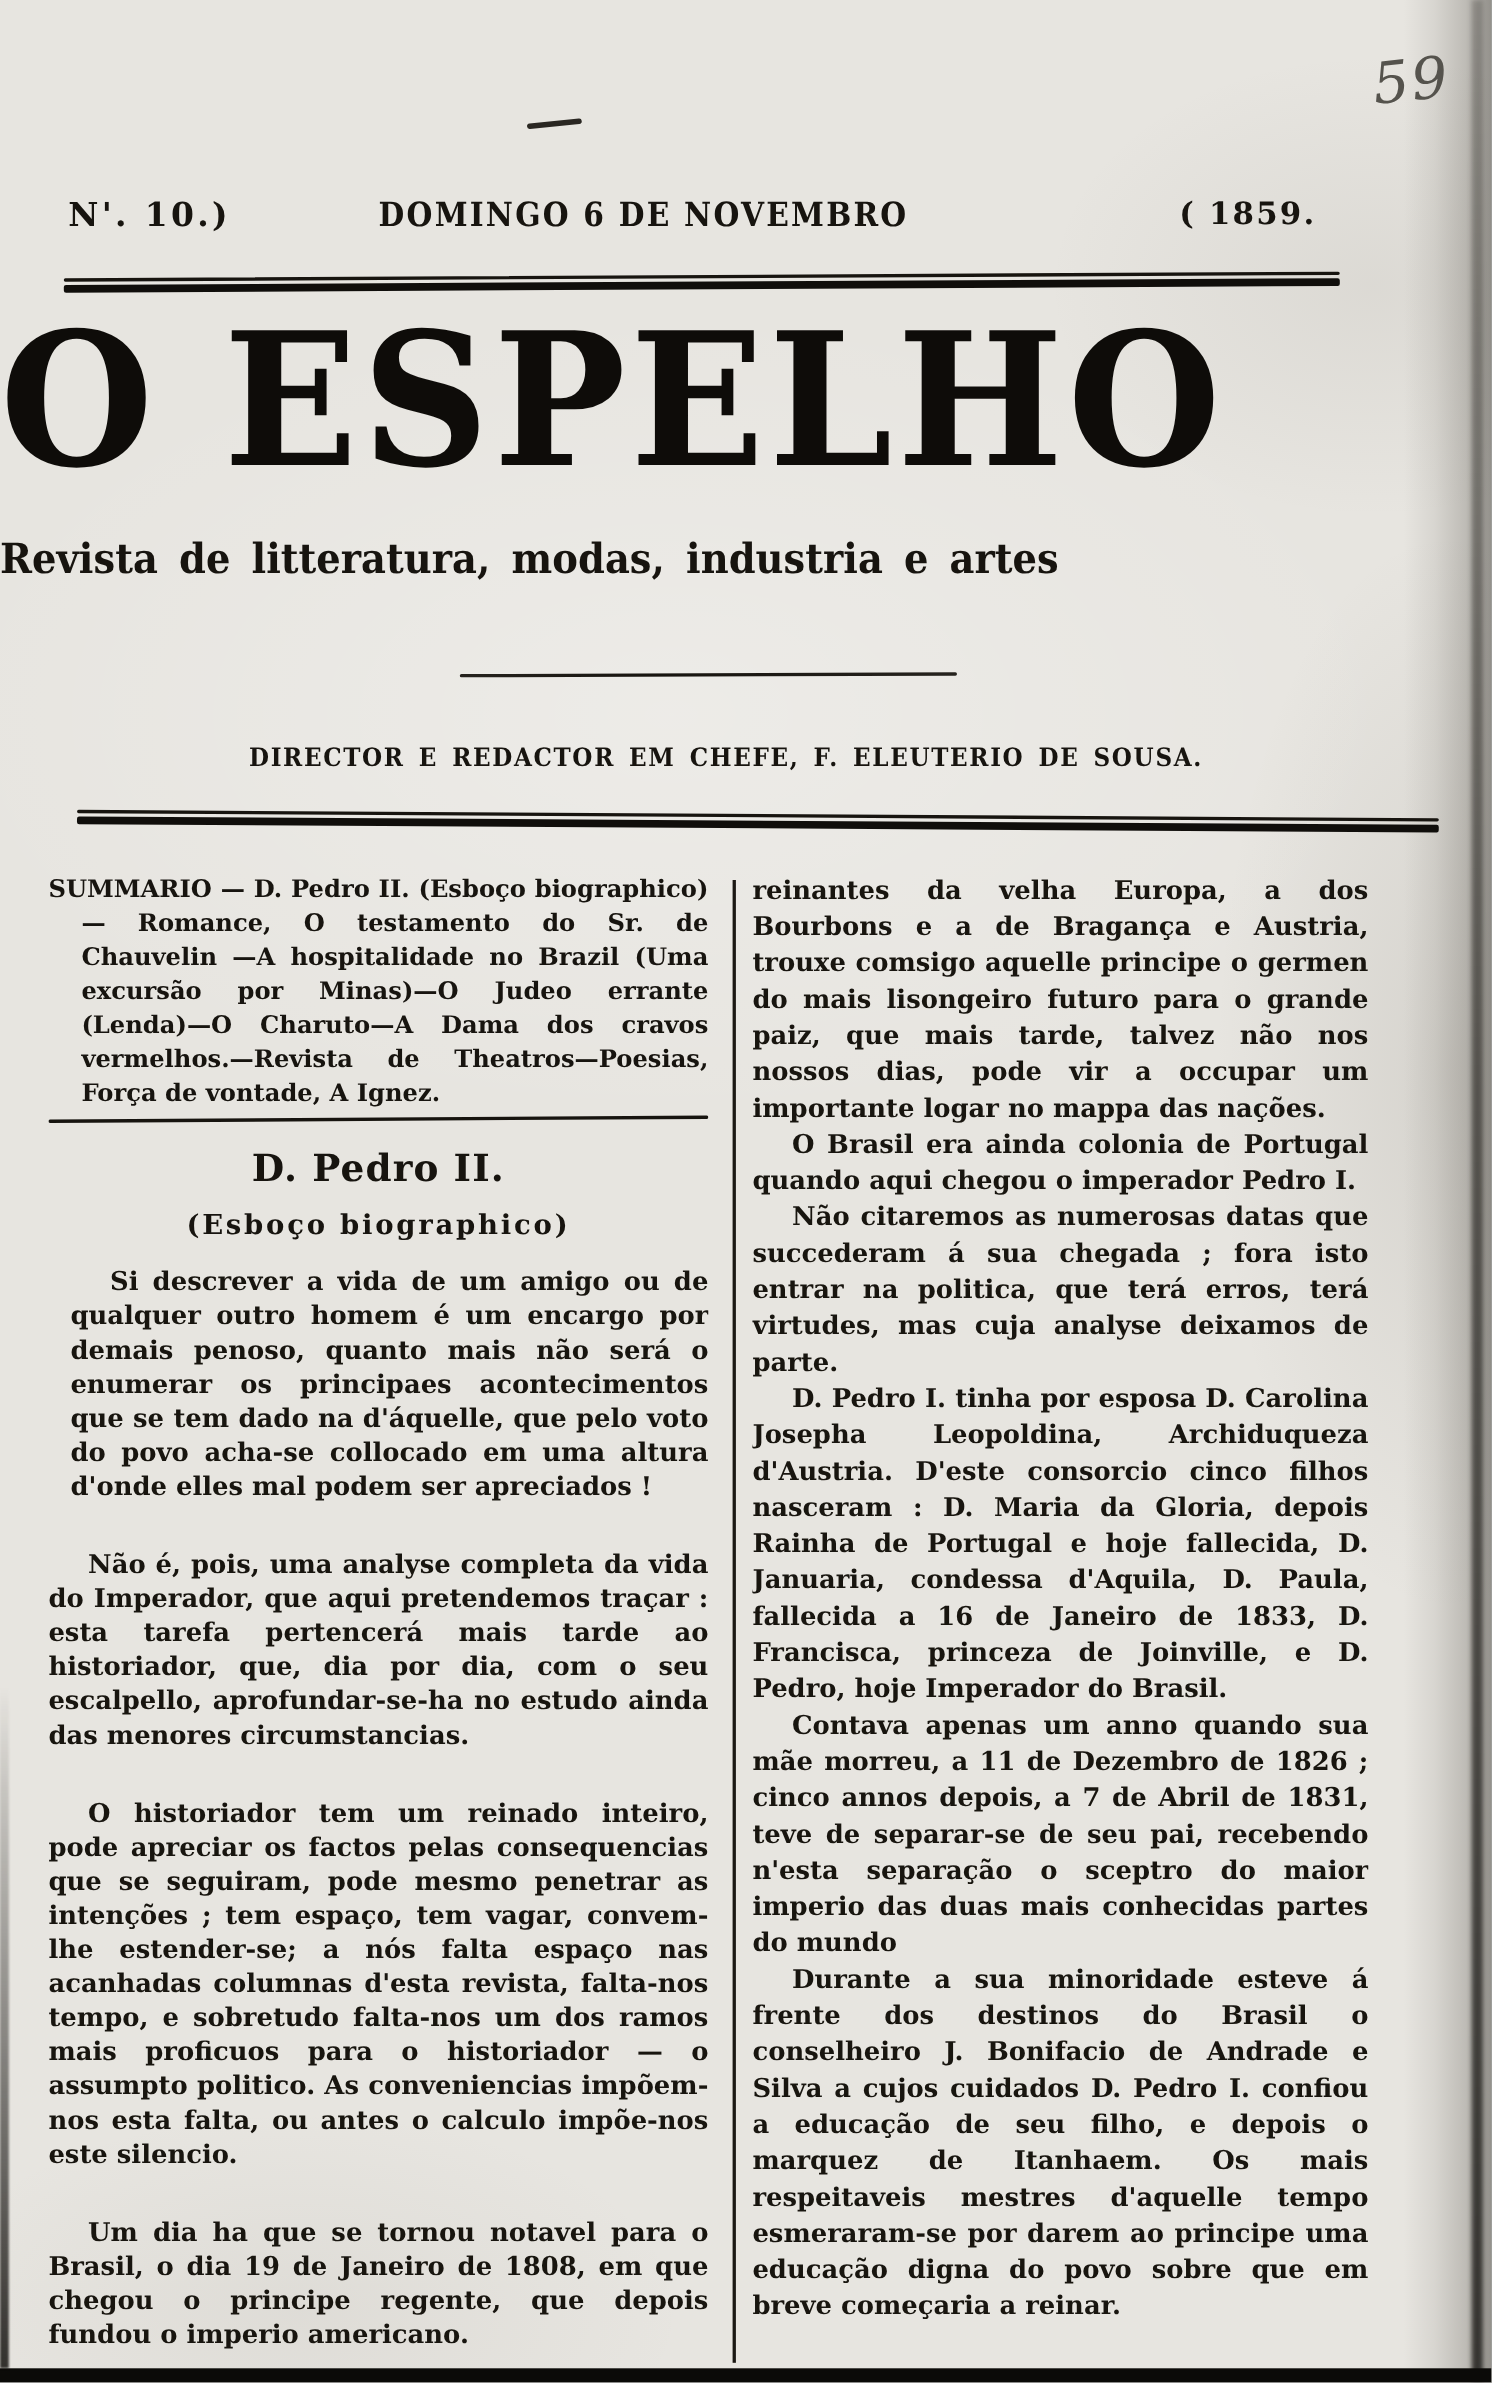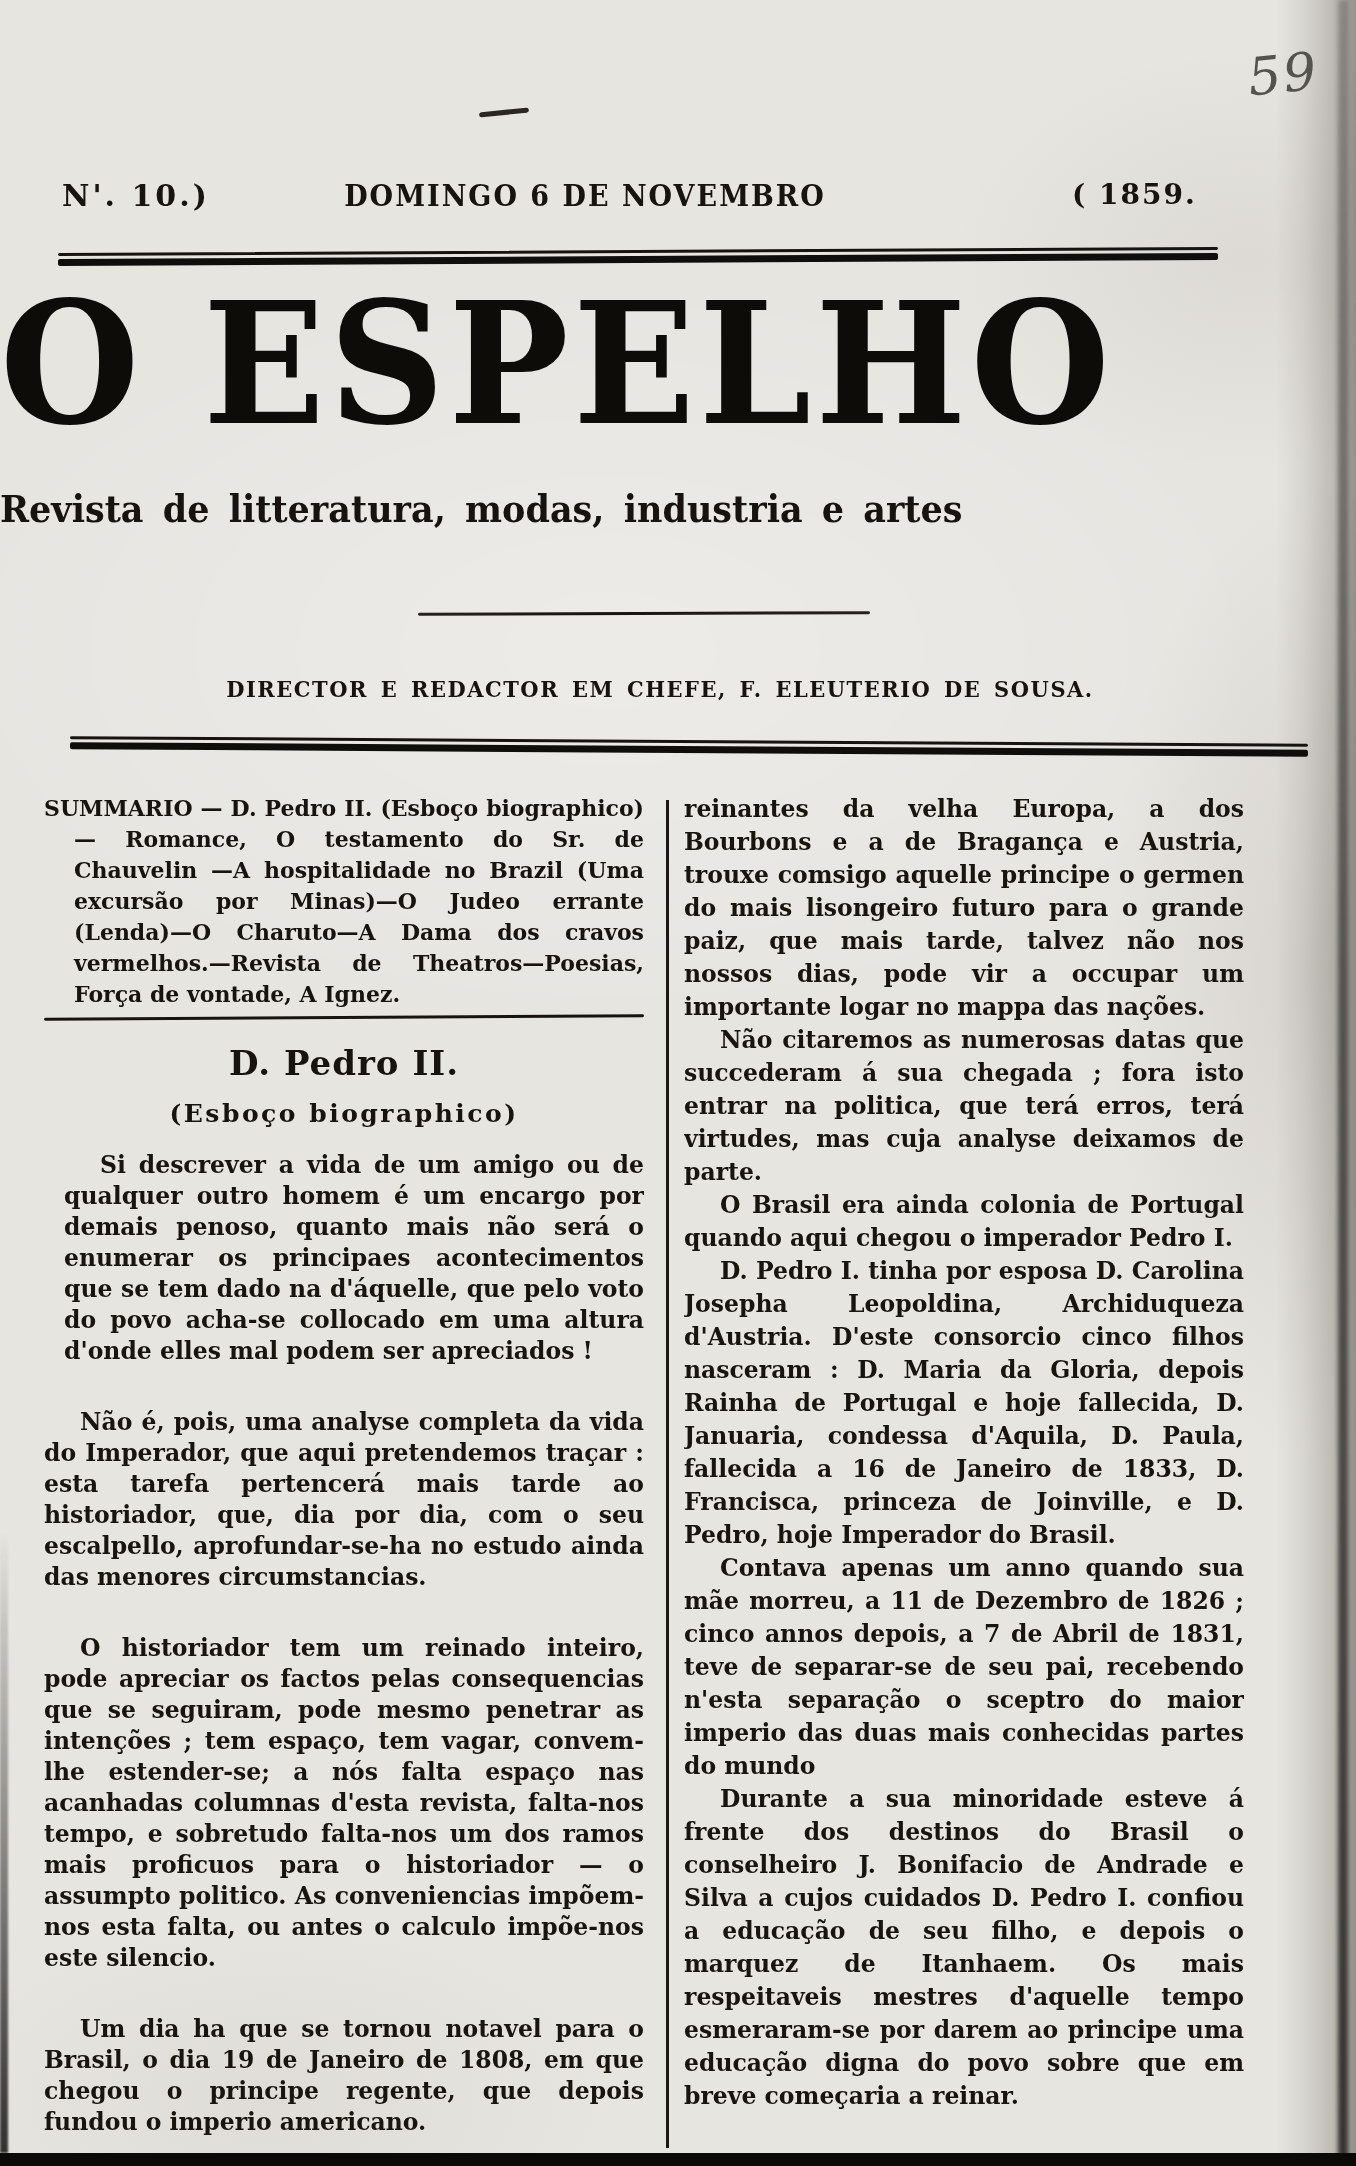--- a/index.html
+++ b/index.html
@@ -160,21 +160,21 @@
     <h3 class="article-subtitle">(Esboço biographico)</h3>
     <p class="body-par first">Si descrever a vida de um amigo ou de qualquer outro homem é um encargo por demais penoso, quanto mais não será o enumerar os principaes acontecimentos que se tem dado na d'áquelle, que pelo voto do povo acha-se collocado em uma altura d'onde elles mal podem ser apreciados !</p>
     <p class="body-par">Não é, pois, uma analyse completa da vida do Imperador, que aqui pretendemos traçar : esta tarefa pertencerá mais tarde ao historiador, que, dia por dia, com o seu escalpello, aprofundar-se-ha no estudo ainda das menores circumstancias.</p>
     <p class="body-par">O historiador tem um reinado inteiro, pode apreciar os factos pelas consequencias que se seguiram, pode mesmo penetrar as intenções ; tem espaço, tem vagar, convem-lhe estender-se; a nós falta espaço nas acanhadas columnas d'esta revista, falta-nos tempo, e sobretudo falta-nos um dos ramos mais proficuos para o historiador — o assumpto politico. As conveniencias impõem-nos esta falta, ou antes o calculo impõe-nos este silencio.</p>
     <p class="body-par">Um dia ha que se tornou notavel para o Brasil, o dia 19 de Janeiro de 1808, em que chegou o principe regente, que depois fundou o imperio americano.</p>
 
   </div>
 
   <div class="col col-right">
     <p class="body-par no-indent">reinantes da velha Europa, a dos Bourbons e a de Bragança e Austria, trouxe comsigo aquelle principe o germen do mais lisongeiro futuro para o grande paiz, que mais tarde, talvez não nos nossos dias, pode vir a occupar um importante logar no mappa das nações.</p>
+    <p class="body-par">O Brasil era ainda colonia de Portugal quando aqui chegou o imperador Pedro I.</p>
     <p class="body-par">Não citaremos as numerosas datas que succederam á sua chegada ; fora isto entrar na politica, que terá erros, terá virtudes, mas cuja analyse deixamos de parte.</p>
-    <p class="body-par">O Brasil era ainda colonia de Portugal quando aqui chegou o imperador Pedro I.</p>
     <p class="body-par">D. Pedro I. tinha por esposa D. Carolina Josepha Leopoldina, Archiduqueza d'Austria. D'este consorcio cinco filhos nasceram : D. Maria da Gloria, depois Rainha de Portugal e hoje fallecida, D. Januaria, condessa d'Aquila, D. Paula, fallecida a 16 de Janeiro de 1833, D. Francisca, princeza de Joinville, e D. Pedro, hoje Imperador do Brasil.</p>
     <p class="body-par">Contava apenas um anno quando sua mãe morreu, a 11 de Dezembro de 1826 ; cinco annos depois, a 7 de Abril de 1831, teve de separar-se de seu pai, recebendo n'esta separação o sceptro do maior imperio das duas mais conhecidas partes do mundo</p>
     <p class="body-par">Durante a sua minoridade esteve á frente dos destinos do Brasil o conselheiro J. Bonifacio de Andrade e Silva a cujos cuidados D. Pedro I. confiou a educação de seu filho, e depois o marquez de Itanhaem. Os mais respeitaveis mestres d'aquelle tempo esmeraram-se por darem ao principe uma educação digna do povo sobre que em breve começaria a reinar.</p>
 
   </div>
 
 </div>
 
 </body></html>

